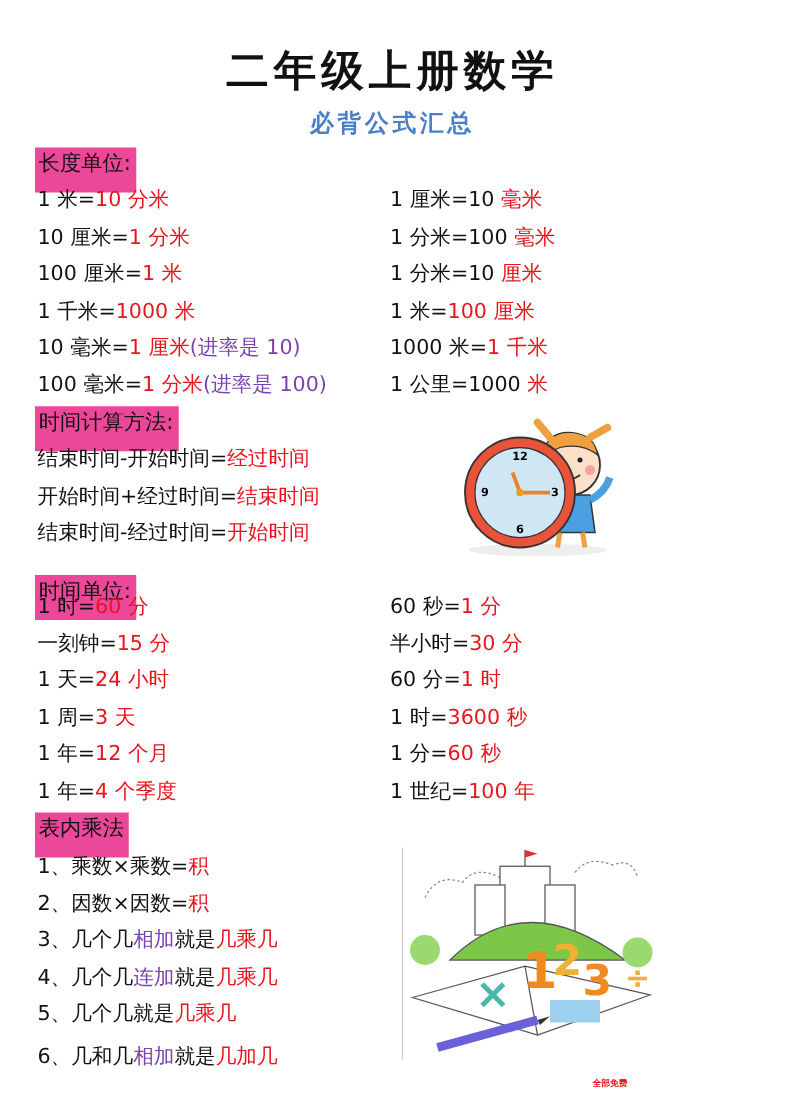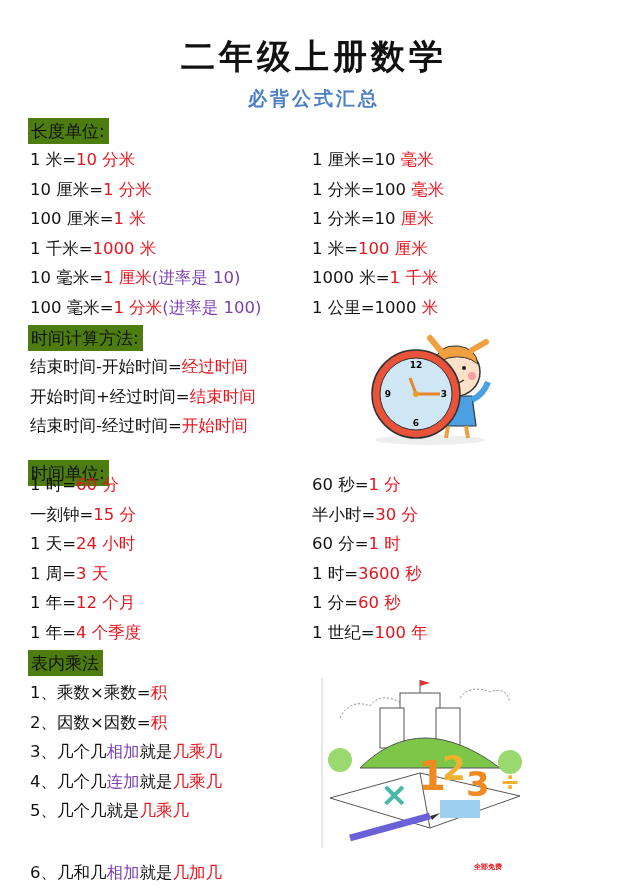--- a/index.html
+++ b/index.html
@@ -3,21 +3,21 @@
 <meta charset="utf-8">
 <style>
   html, body { margin:0; padding:0; background:#ffffff; }
   body { width:628px; height:890px; position:relative; overflow:hidden;
          font-family:"DejaVu Sans", "Liberation Sans", sans-serif; color:#111; }
   .title { position:absolute; left:0; width:628px; top:34px; text-align:center;
            font-family:"DejaVu Serif", "Liberation Serif", serif; font-size:34px; font-weight:bold;
            letter-spacing:4px; color:#111; }
   .subtitle { position:absolute; left:0; width:628px; top:86px; text-align:center;
               font-family:"DejaVu Serif", "Liberation Serif", serif; font-size:19px; font-weight:bold; color:#4a7fc8; letter-spacing:3px; }
-  .hdr { position:absolute; left:28px; height:26px; line-height:26px; background:#4d7c0f;
+  .hdr { position:absolute; left:28px; height:36px; line-height:26px; background:#ec4899;
          font-size:17px; padding:0 4px 0 3px; color:#111; }
   .line { position:absolute; font-size:16.5px; line-height:22px; white-space:nowrap; }
   .k { color:#111; }
   .r { color:#e8141c; }
   .p { color:#7a3fb0; }
   .img { position:absolute; }
   .logo { position:absolute; left:470px; top:840px; width:158px; height:50px; }
   .logo-main { position:absolute; left:38px; top:0; font-size:24px; font-weight:bold; color:#111; letter-spacing:1px; }
   .logo-free { position:absolute; left:4px; top:22px; font-size:7px; color:#e8141c; font-weight:bold; }
   .logo-url { position:absolute; left:6px; top:30px; font-family:"DejaVu Serif", serif; font-size:13px; color:#111; }
@@ -97,21 +97,21 @@
     <div class="line" style="left: 312px; top: 621.5px;"><span class="k">1 世纪=</span><span class="r">100 年</span></div>
   </div>
 
 <div class="hdr" style="top:650px;">表内乘法</div>
 <div id="mult-lines">
     <div class="line" style="left: 30px; top: 682px;"><span class="k">1、乘数×乘数=</span><span class="r">积</span></div>
     <div class="line" style="left: 30px; top: 711.5px;"><span class="k">2、因数×因数=</span><span class="r">积</span></div>
     <div class="line" style="left: 30px; top: 741px;"><span class="k">3、几个几</span><span class="p">相加</span><span class="k">就是</span><span class="r">几乘几</span></div>
     <div class="line" style="left: 30px; top: 770.5px;"><span class="k">4、几个几</span><span class="p">连加</span><span class="k">就是</span><span class="r">几乘几</span></div>
     <div class="line" style="left: 30px; top: 800px;"><span class="k">5、几个几就是</span><span class="r">几乘几</span></div>
-    <div class="line" style="left: 30px; top: 862px; text-align: center;"><span class="k">6、几和几</span><span class="p">相加</span><span class="k">就是</span><span class="r">几加几</span></div>
+    <div class="line" style="left: 30px; top: 834px; text-align: center;"><span class="k">6、几和几</span><span class="p">相加</span><span class="k">就是</span><span class="r">几加几</span></div>
   </div>
 
 <svg class="img" style="left:320px;top:678px;" width="210" height="170" viewBox="0 0 210 170">
   <line x1="2" y1="0" x2="2" y2="170" stroke="#ccc"></line>
   <path d="M20 40 Q30 20 50 28 Q60 14 80 24" stroke="#888" stroke-dasharray="2 2" fill="none"></path>
   <path d="M140 20 Q150 6 170 14 Q186 8 190 24" stroke="#888" stroke-dasharray="2 2" fill="none"></path>
   <rect x="80" y="15" width="40" height="55" fill="#fff" stroke="#555"></rect>
   <rect x="60" y="30" width="24" height="40" fill="#fff" stroke="#555"></rect>
   <rect x="116" y="30" width="24" height="40" fill="#fff" stroke="#555"></rect>
   <line x1="100" y1="15" x2="100" y2="2" stroke="#555"></line>

